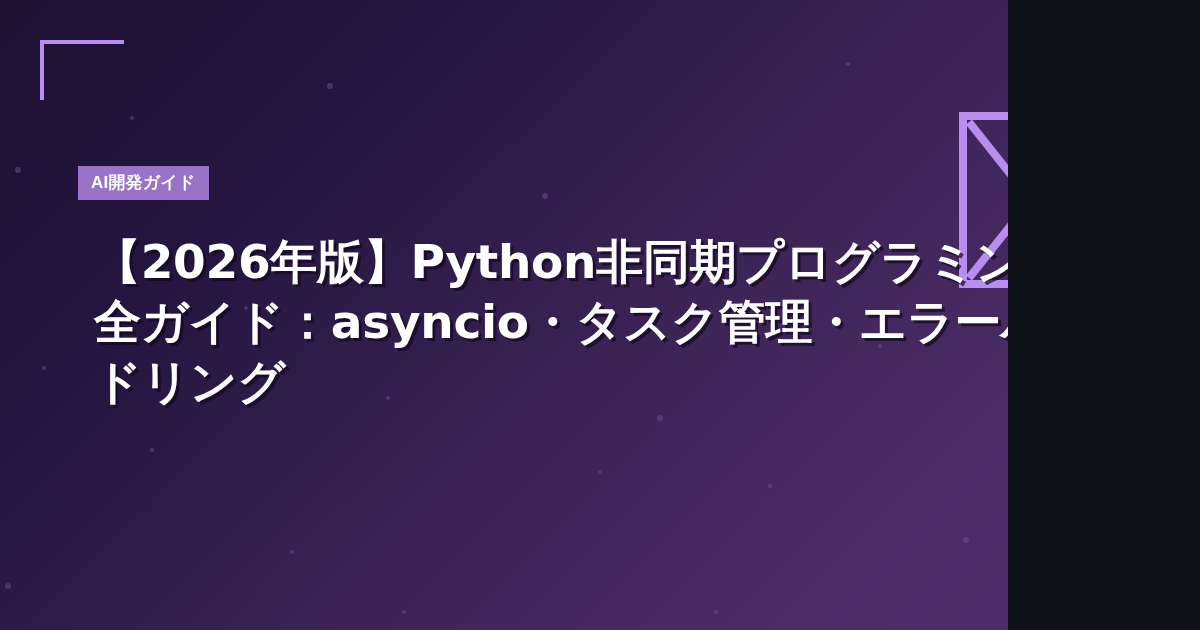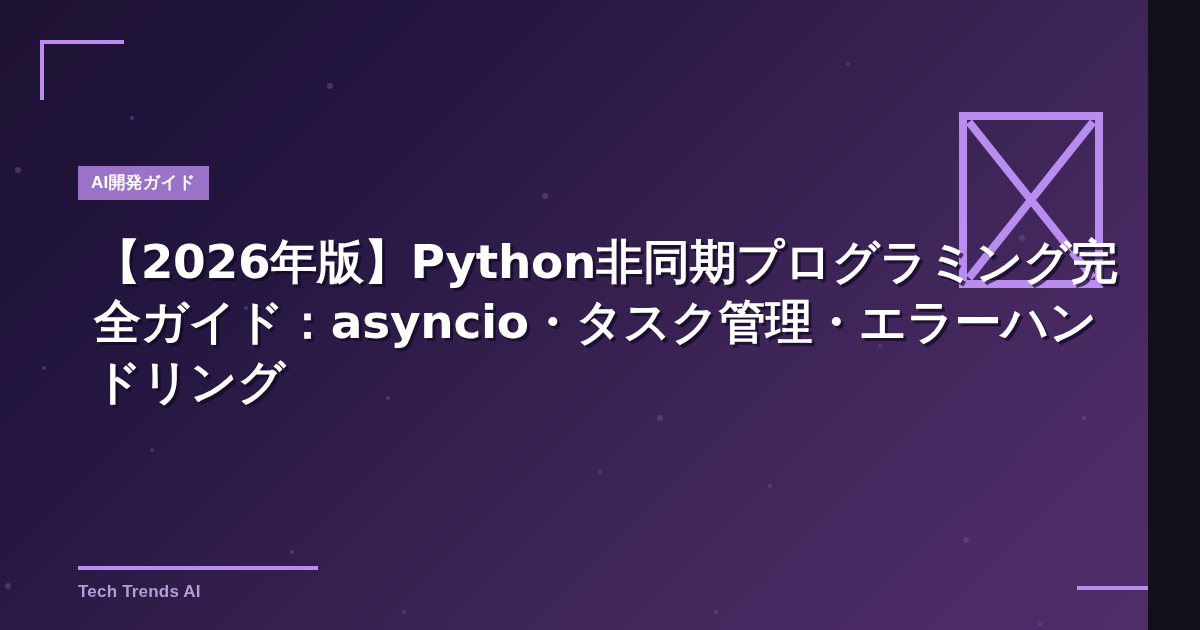--- a/index.html
+++ b/index.html
@@ -3,21 +3,21 @@
 <meta charset="utf-8">
 <title>OG Card</title>
 <style>
   html, body {
     margin: 0;
     padding: 0;
     background: #101018;
   }
   #card {
     position: relative;
-    width: 1148px;
+    width: 1008px;
     height: 630px;
     overflow: hidden;
     font-family: "Liberation Sans", "DejaVu Sans", sans-serif;
     background: linear-gradient(135deg, #1d1132 0%, #241640 28%, #3a2354 58%, #4a2b64 85%, #4e2e68 100%);
   }
 
   
   #dots {
     position: absolute;
     inset: 0;
@@ -165,19 +165,15 @@
       <line x1="134" y1="10" x2="10" y2="166" stroke="#b98cf0" stroke-width="8"></line>
     </svg>
   </div>
 
   <div id="content">
 
     <div id="badge">AI開発ガイド</div>
 
     <h1 id="title">【2026年版】Python非同期プログラミング完全ガイド：asyncio・タスク管理・エラーハンドリング</h1>
 
-    <div id="footer">
-      <div id="footer-rule"></div>
-      <div id="footer-brand">Tech Trends AI</div>
-    </div>
 
   </div>
 </div>
 
 </body></html>

